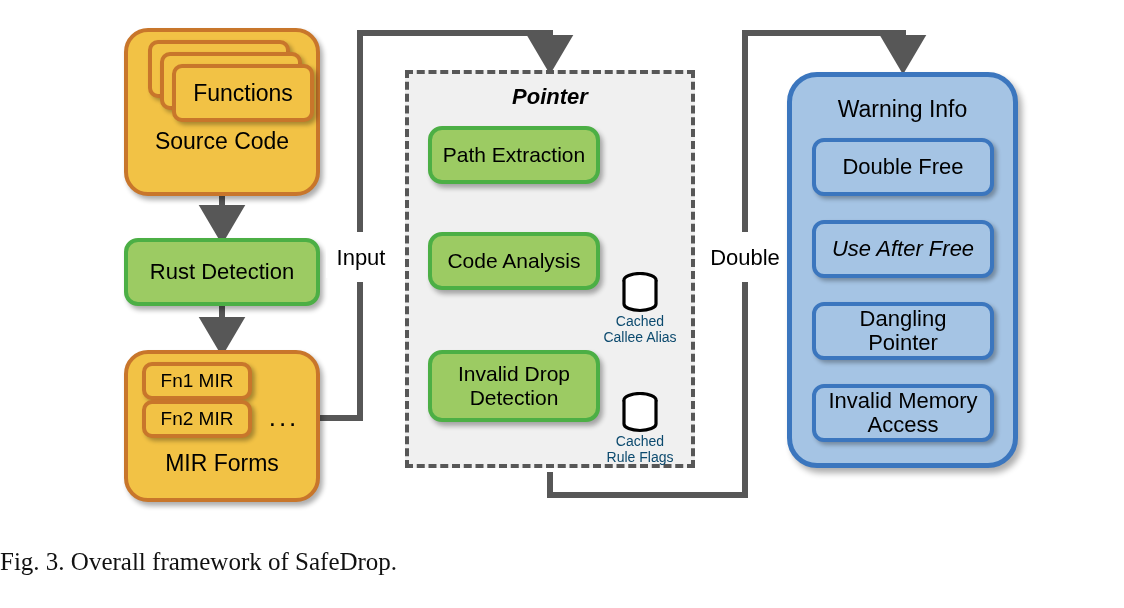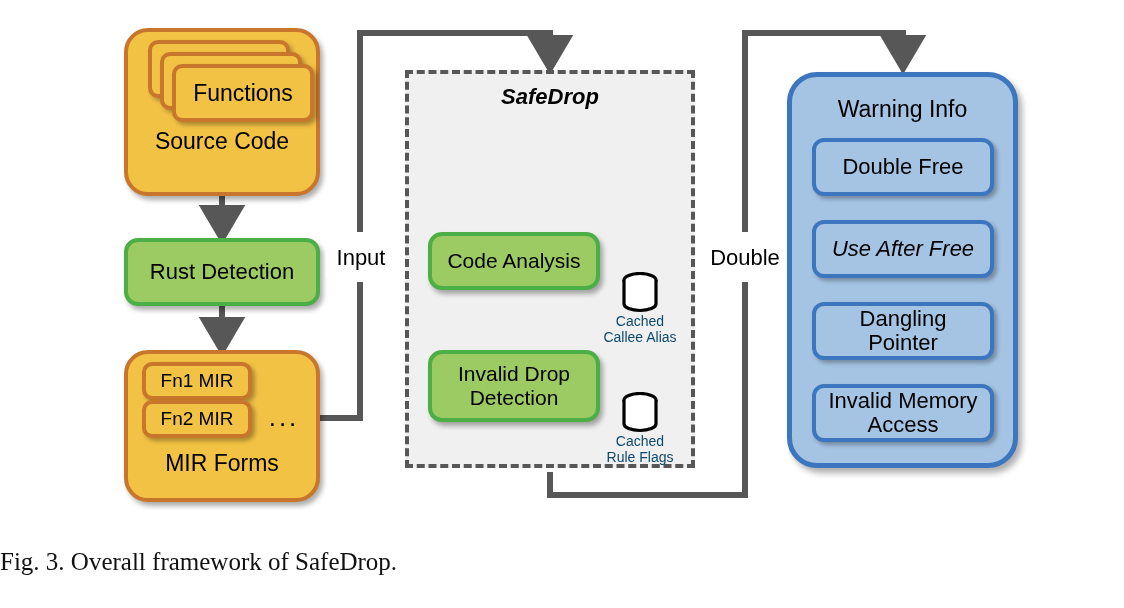--- a/index.html
+++ b/index.html
@@ -86,22 +86,25 @@
     <span>Fn1 MIR</span>
   </div>
   <div class="node orange-sm" style="left:142px;top:400px;width:110px;height:38px;font-size:19px;">
     <span>Fn2 MIR</span>
   </div>
   <div class="lbl" style="left:256px;top:402px;width:56px;font-size:26px;letter-spacing:3px;">...</div>
   <div class="lbl" style="left:124px;top:450px;width:196px;font-size:23px;">MIR Forms</div>
 
   <div class="dashed" style="left:405px;top:70px;width:290px;height:398px;"></div>
   <div class="lbl" style="left:405px;top:84px;width:290px;font-size:22px;font-style:italic;
-              font-weight:600;">SafeDrop</div>
+              font-weight:600;">Pointer</div>
 
+  <div class="node green" style="left:428px;top:126px;width:172px;height:58px;font-size:21px;">
+    <span>Path Extraction</span>
+  </div>
   <div class="node green" style="left:428px;top:232px;width:172px;height:58px;font-size:21px;">
     <span>Code Analysis</span>
   </div>
   <div class="node green" style="left:428px;top:350px;width:172px;height:72px;font-size:21px;
               line-height:1.14;padding:0 8px;">
     <span>Invalid Drop Detection</span>
   </div>
 
   <svg style="position:absolute;left:620px;top:272px;width:40px;height:42px;" viewBox="0 0 40 42">
     <ellipse cx="20" cy="8" rx="16" ry="6.5" fill="#fff" stroke="#000" stroke-width="3.2"></ellipse>

